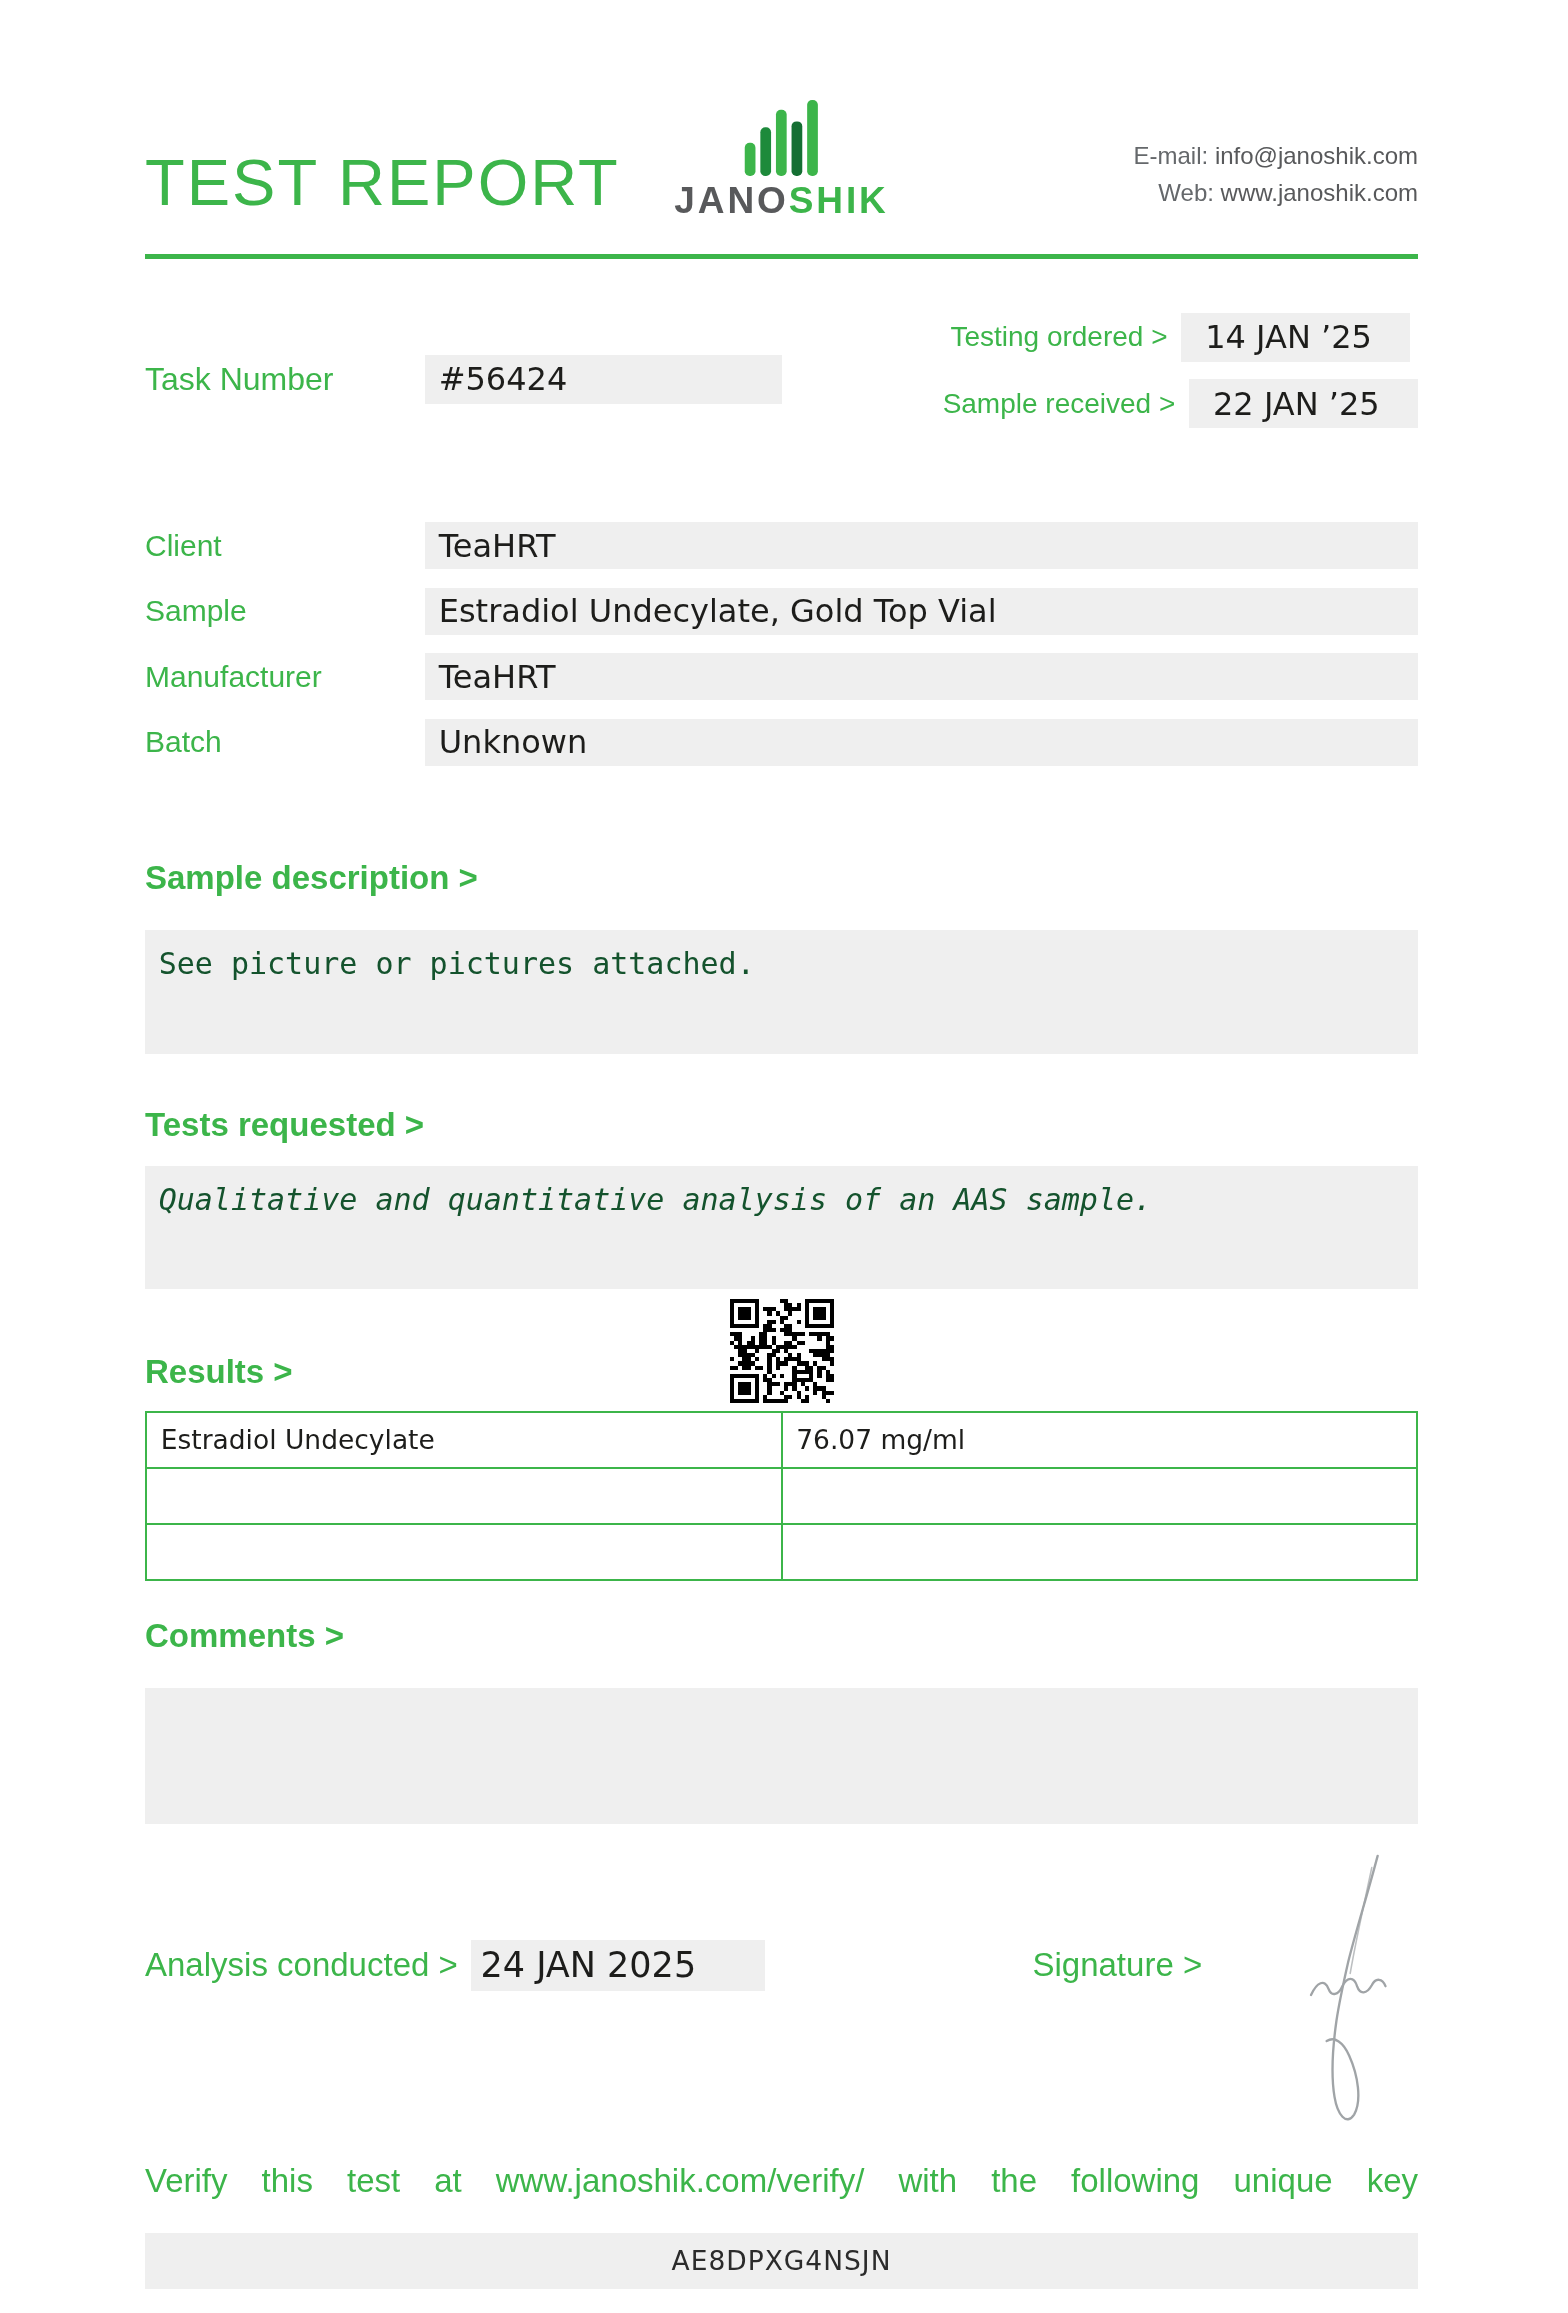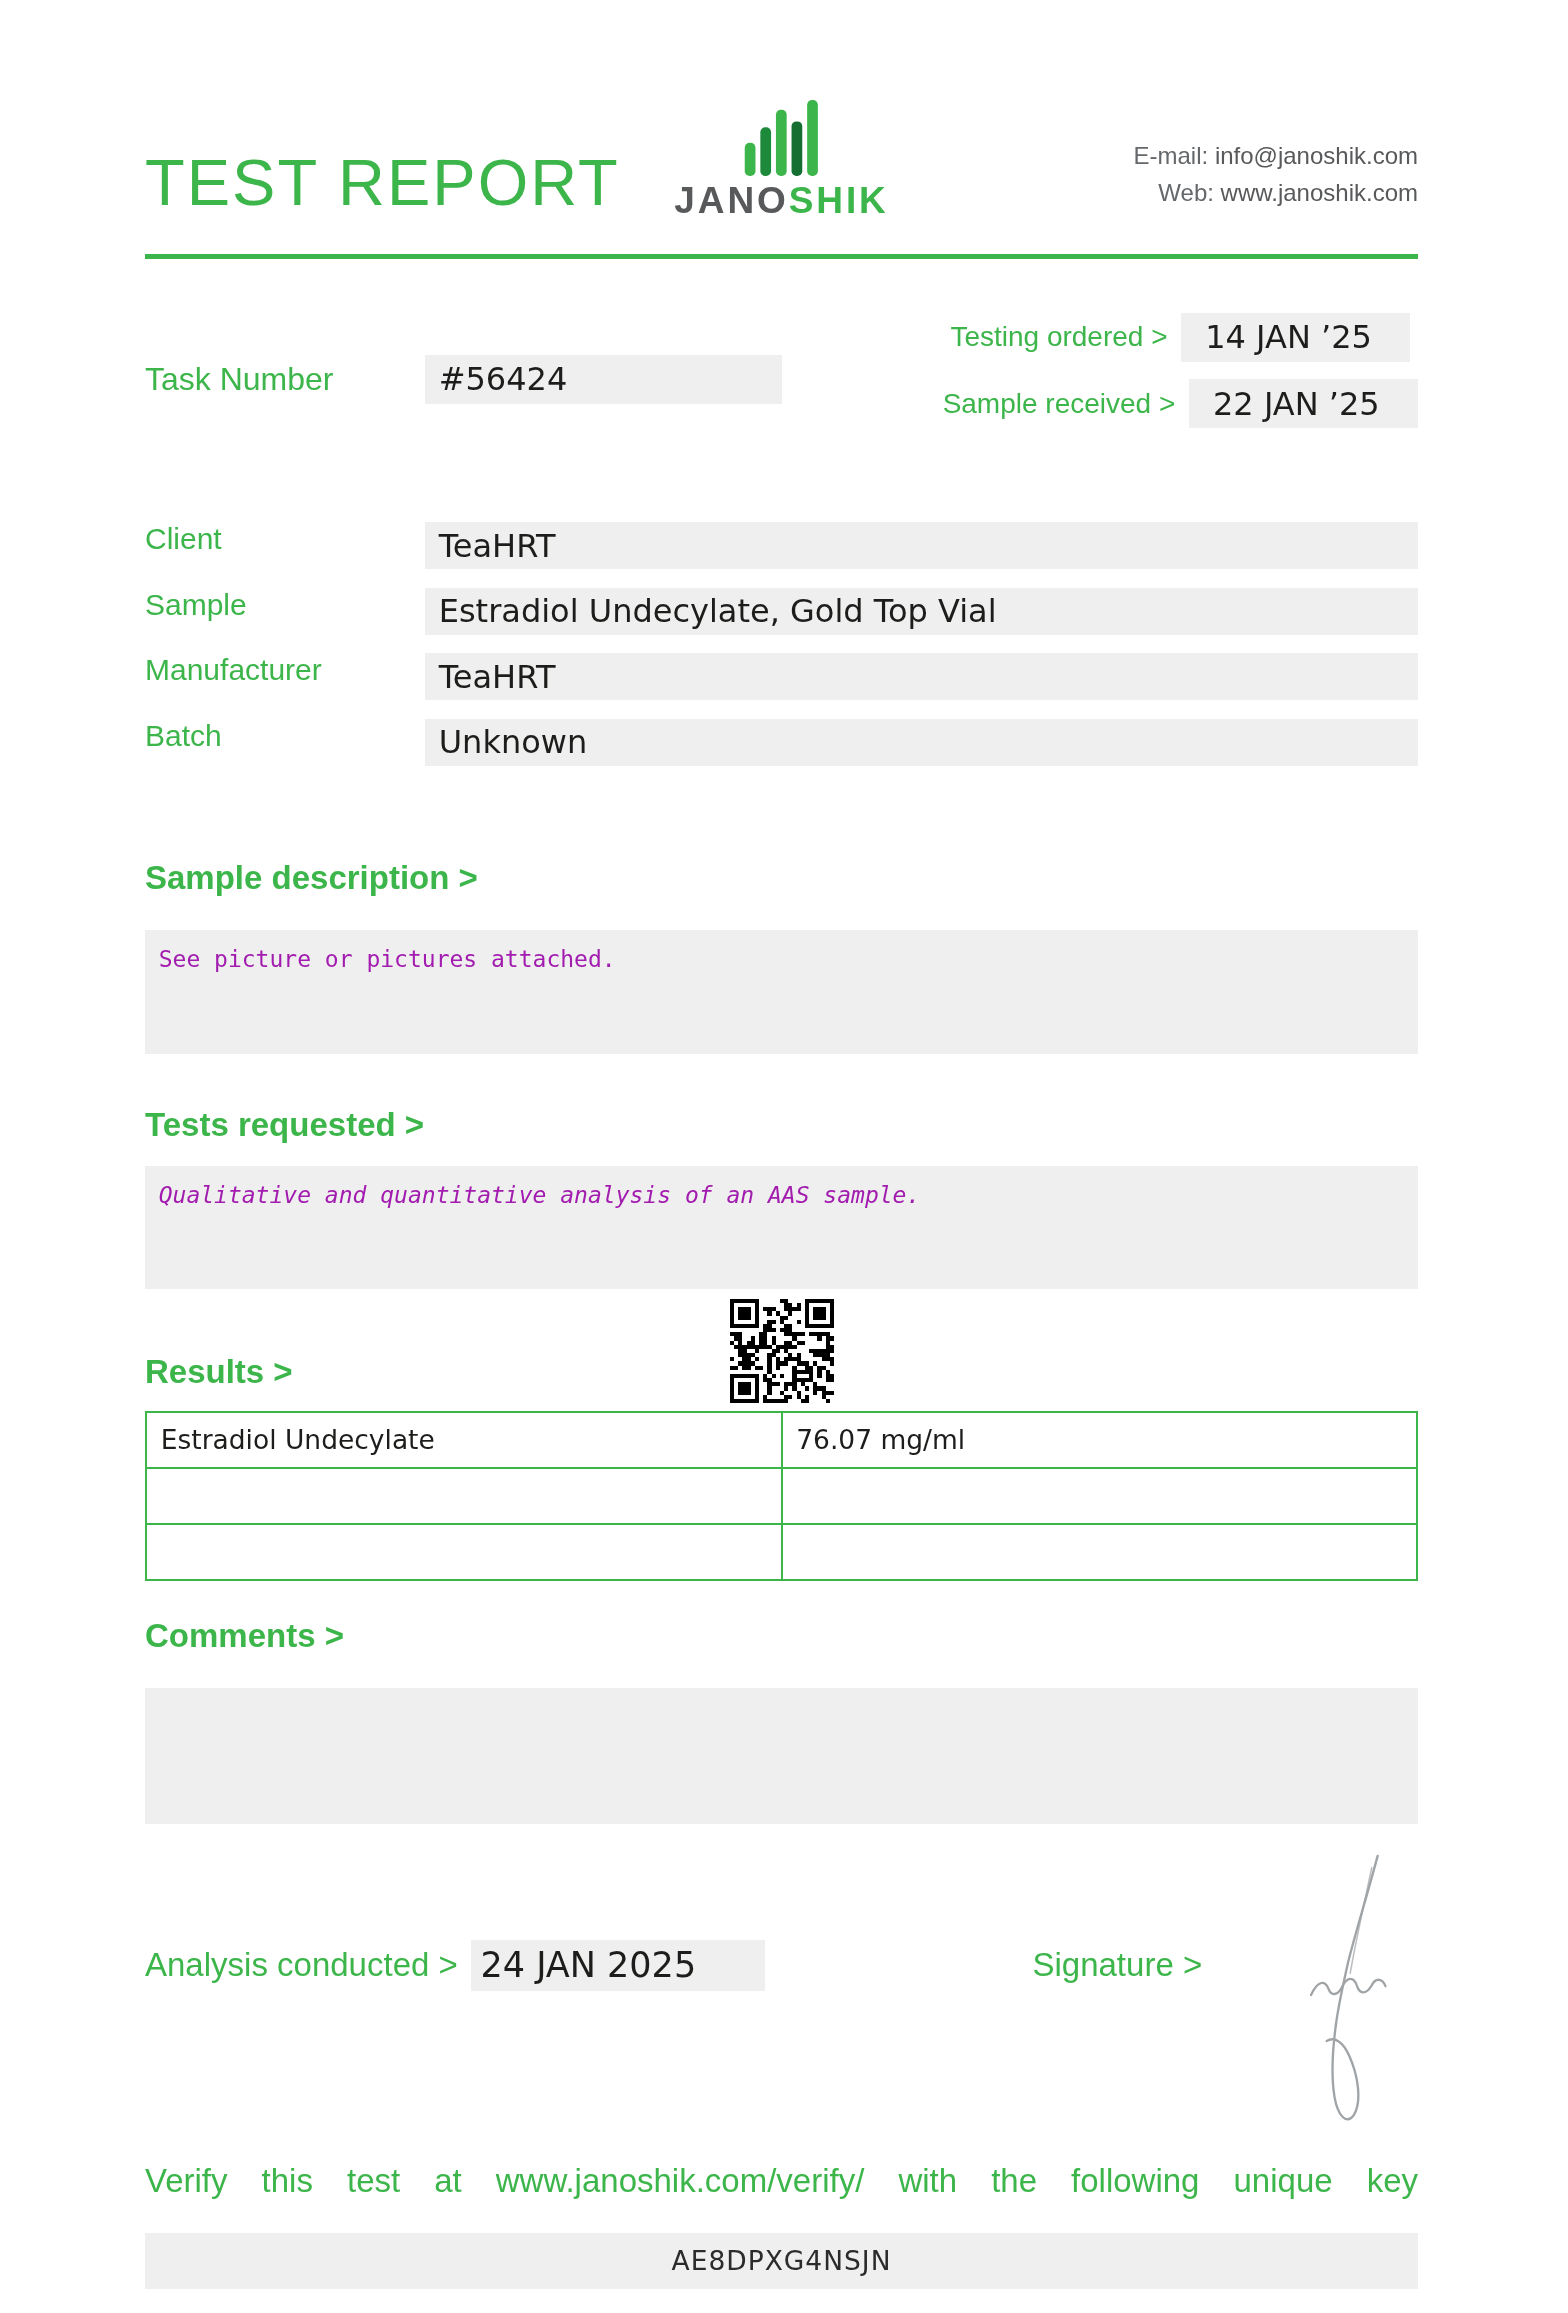--- a/index.html
+++ b/index.html
@@ -47,29 +47,29 @@
   .task-label{font-size:32px;width:280px;}
   .value-box{background:var(--box);display:inline-flex;align-items:center;
     font-family:"DejaVu Sans",sans-serif;color:var(--dark);}
   .task-num{width:357px;height:49px;font-size:32px;padding-left:13.7px;}
   .task-right .tr-row{display:flex;align-items:center;justify-content:center;margin-bottom:17.6px;}
   .tr-label{font-size:28px;margin-right:13.7px;}
   .tr-date{width:229px;height:49px;font-size:32px;padding-left:24px;}
 
   
   .info-section{margin-top:76px;}
-  .info-row{display:flex;align-items:flex-start;margin-bottom:18.6px;}
+  .info-row{display:flex;align-items:center;margin-bottom:18.6px;}
   .info-label{font-size:30px;width:280px;}
   .info-value{flex:1;height:47px;font-size:32px;padding-left:13.7px;}
 
   
   .sec-heading{color:var(--green);font-size:33px;line-height:39px;}
   .h-sampledesc{margin-top:92px;}
   .gray-box{background:var(--box);width:100%;
-    font-family:"DejaVu Sans Mono",monospace;font-size:23px;color:#a21caf;
+    font-family:"DejaVu Sans Mono",monospace;font-size:30px;color:#14532d;
     padding:15.7px 13.7px;}
   .desc-box{height:124px;margin-top:33px;}
   .h-tests{margin-top:51px;}
   .tests-box{height:123px;margin-top:22px;font-style:italic;}
 
   
   .results-header{position:relative;height:108px;margin-top:9.8px;}
   .h-results{position:absolute;left:0;bottom:15.7px;}
   .qr{position:absolute;left:50%;transform:translateX(-50%);top:0;width:104px;height:104px;}
   .results-table{width:100%;border-collapse:collapse;margin-top:3.9px;

